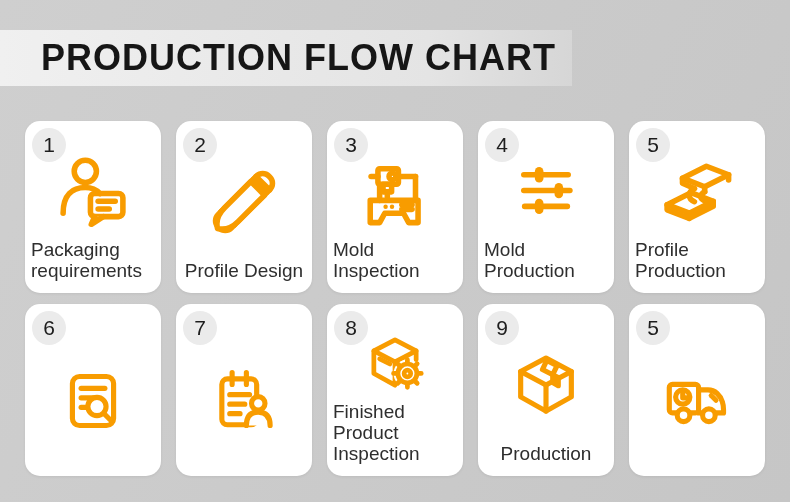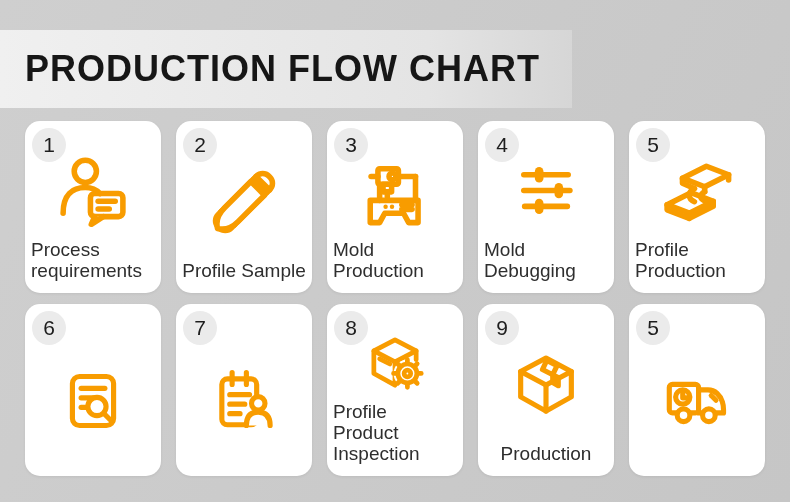--- a/index.html
+++ b/index.html
@@ -7,23 +7,23 @@
     --text:#2E2E2E; --title-text:#161616; --band-start:#F0F0F0; --band-end:#D6D6D6;
   }
   *{margin:0;padding:0;box-sizing:border-box;}
   html,body{width:790px;height:502px;overflow:hidden;}
   body{
     font-family:"Liberation Sans", sans-serif;
     background:linear-gradient(115deg,#CFCFCF 0%, var(--background) 55%, #C6C6C6 100%);
     position:relative;
   }
   .title-band{
-    position:absolute; top:30px; left:0; width:572px; height:78px;
+    position:absolute; top:30px; left:0; width:572px; height:56px;
     background:linear-gradient(90deg, var(--band-start) 0%, #E4E4E4 75%, var(--band-end) 100%);
-    display:flex; align-items:center; padding-left:25px;
+    display:flex; align-items:center; padding-left:25px;justify-content:center;
   }
   .title-band h1{
     font-size:36px; font-weight:bold; letter-spacing:1px;
     color:var(--title-text); white-space:nowrap;
   }
   .cards{
     position:absolute; top:121px; left:25px; width:740px;
     display:grid; grid-template-columns:repeat(5,136px);
     grid-auto-rows:172px; column-gap:15px; row-gap:11px;
   }
@@ -66,40 +66,40 @@
       <svg class="ic icon-lg" viewBox="0 0 96 96">
         <circle cx="39" cy="25" r="13"></circle>
         <path d="M13 74 C13 52 24 44 39 44 C46 44 52 46.5 56 51"></path>
         <rect x="45" y="51" width="38" height="27" rx="5"></rect>
         <path class="pw" d="M50 78 L46 87 L60 78"></path>
         <path d="M54 60 H74"></path>
         <path d="M54 69 H67"></path>
       </svg>
     </div>
     <div class="label-row">
-        <div class="label">Process requirements</div>
+        <div class="label">Packaging requirements</div>
       </div>
   </div>
 
   <div class="card">
     <div class="badge">
         <span>2</span>
       </div>
     <div class="icon-wrap">
       <svg class="ic icon-lg" viewBox="0 0 96 96">
         <g transform="rotate(45 48 48)">
           <rect x="37" y="6" width="22" height="84" rx="10"></rect>
           <path d="M37 21 H59 M37 75 H59"></path>
         </g>
         <path class="pw" d="M17 79 C15 71 18 62 25 55 L56 24 L72 40 L41 71 C34 78 25 81 17 79 Z"></path>
         <path d="M62 18 L78 34"></path>
       </svg>
     </div>
     <div class="label-row">
-        <div class="label">Profile Sample</div>
+        <div class="label">Profile Design</div>
       </div>
   </div>
 
   <div class="card">
     <div class="badge">
         <span>3</span>
       </div>
     <div class="icon-wrap">
       <svg class="ic icon-lg thin" viewBox="0 0 96 96">
         <rect x="28" y="22" width="24" height="18" rx="2"></rect>
@@ -110,40 +110,40 @@
         <path d="M30 40 V59"></path>
         <rect x="34" y="40" width="10" height="9"></rect>
         <path d="M39 49 V55"></path>
         <path d="M19 85 L19 59 L75 59 L75 85 L64 85 L58 74 L36 74 L30 85 Z"></path>
         <circle class="fillo" cx="37" cy="66.5" r="2.6"></circle>
         <circle class="fillo" cx="44.5" cy="66.5" r="2.6"></circle>
         <path d="M56 64 H68 M56 69.5 H68"></path>
       </svg>
     </div>
     <div class="label-row">
-        <div class="label">Mold Production</div>
+        <div class="label">Mold Inspection</div>
       </div>
   </div>
 
   <div class="card">
     <div class="badge">
         <span>4</span>
       </div>
     <div class="icon-wrap">
       <svg class="ic icon-lg" viewBox="0 0 96 96">
         <path d="M22 29 H74"></path>
         <path d="M22 47.5 H76"></path>
         <path d="M23 66 H73"></path>
         <rect class="fillo" x="35" y="20" width="10" height="18" rx="5"></rect>
         <rect class="fillo" x="58" y="38.5" width="10" height="18" rx="5"></rect>
         <rect class="fillo" x="35" y="57" width="10" height="18" rx="5"></rect>
       </svg>
     </div>
     <div class="label-row">
-        <div class="label">Mold Debugging</div>
+        <div class="label">Mold Production</div>
       </div>
   </div>
 
   <div class="card">
     <div class="badge">
         <span>5</span>
       </div>
     <div class="icon-wrap">
       <svg class="ic icon-lg thin" viewBox="0 0 96 96">
         <path d="M31 33 L59 19 L85 29 L57 43 Z"></path>
@@ -203,21 +203,21 @@
         <path d="M19 30 V61 L48 77 V45"></path>
         <path d="M77 30 V42"></path>
         <path d="M27 41 L41 48"></path>
         <circle cx="65" cy="61" r="19" fill="#FFFFFF" stroke="none"></circle>
         <path d="M65 46 V42 M65 76 V80 M50 61 H46 M80 61 H84 M54.4 50.4 L51.6 47.6 M75.6 71.6 L78.4 74.4 M54.4 71.6 L51.6 74.4 M75.6 50.4 L78.4 47.6"></path>
         <circle class="pw" cx="65" cy="61" r="13"></circle>
         <circle cx="65" cy="61" r="4.5"></circle>
       </svg>
     </div>
     <div class="label-row">
-        <div class="label">Profile Product Inspection</div>
+        <div class="label">Finished Product Inspection</div>
       </div>
   </div>
 
   <div class="card">
     <div class="badge">
         <span>9</span>
       </div>
     <div class="icon-wrap">
       <svg class="ic icon-md" viewBox="0 0 96 96">
         <path d="M48 14 L80 31 L48 48 L16 31 Z"></path>

